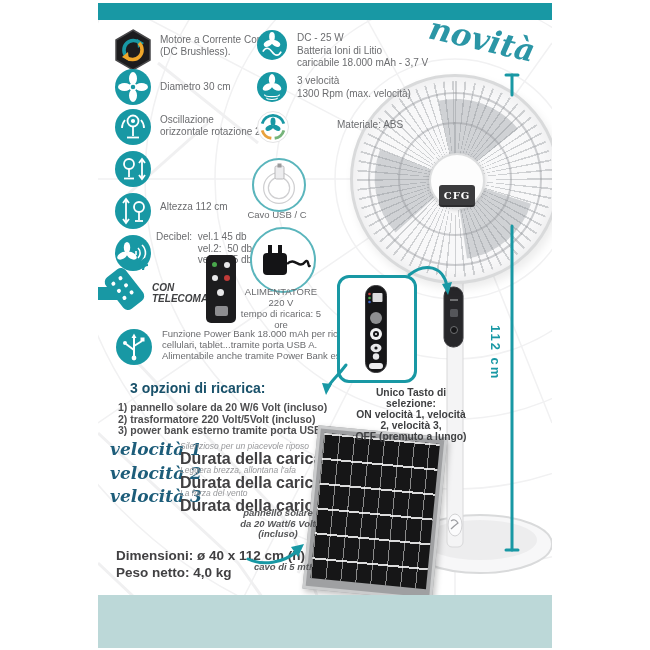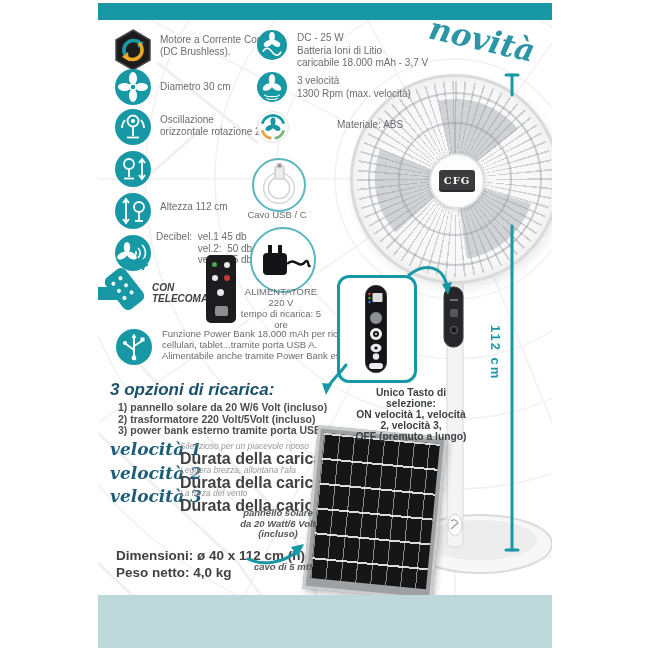--- a/index.html
+++ b/index.html
@@ -20,21 +20,21 @@
   .micon{width:30px;height:30px;border-radius:50%;background:#1898a4;z-index:20;display:flex;align-items:center;justify-content:center;}
   
   .tc-bar{left:0;top:284px;width:34px;height:13px;background:#1898a4;z-index:21;}
   .tc-remote{left:14px;top:266px;width:25px;height:40px;background:#1898a4;border-radius:6px;transform:rotate(-38deg);z-index:22;}
   .tc-remote .d{position:absolute;width:4px;height:4px;border-radius:50%;background:#fff;}
   .tc-label{left:54px;top:279px;font-size:10px;line-height:11px;font-weight:bold;font-style:italic;color:#3f4042;z-index:21;}
   
   .remote-photo{left:108px;top:252px;width:30px;height:68px;background:#1c1c1e;border-radius:5px;z-index:21;}
   .remote-photo .d{position:absolute;border-radius:50%;}
   
-  .rc-title{left:12px;top:377px;font-size:17px;font-weight:bold;font-style:italic;color:#19516a;z-index:20;}
+  .rc-title{left:32px;top:377px;font-size:14px;font-weight:bold;color:#19516a;z-index:20;}
   .rc-opts{left:20px;top:399px;font-size:10.5px;line-height:11.5px;font-weight:600;color:#4e4e50;z-index:20;}
   .speed-name{font-family:"DejaVu Serif",serif;font-size:17px;font-weight:bold;font-style:italic;color:#1d5d7a;z-index:20;}
   .speed-desc{font-size:8.5px;font-style:italic;color:#97989b;z-index:20;}
   .speed-dur{font-size:16px;font-weight:bold;color:#414042;z-index:20;}
   .dims{left:18px;top:544px;font-size:13.5px;line-height:17px;font-weight:bold;color:#414042;z-index:20;}
   .solar-note{left:138px;top:505px;width:84px;font-size:9.5px;line-height:10.5px;font-weight:bold;font-style:italic;color:#555658;text-align:center;z-index:25;}
   .cable-note{left:150px;top:558px;width:70px;font-size:9.5px;font-weight:bold;font-style:italic;color:#555658;text-align:center;z-index:25;}
   .sel-note{left:222px;top:384px;width:118px;font-size:10.3px;line-height:11px;font-weight:bold;color:#3f4042;text-align:center;z-index:25;margin-left:32px;}
   .photo-label{font-size:9.5px;line-height:11px;color:#6b6c6f;text-align:center;z-index:20;}
   
@@ -46,21 +46,21 @@
     background:#9fa0a2;border:3px solid #cbcccd;box-shadow:2px 3px 6px rgba(0,0,0,0.25);}
   .solar-cells{position:absolute;left:4px;top:4px;right:4px;bottom:8px;background:#161617;
     background-image:repeating-linear-gradient(90deg,rgba(255,255,255,0.5) 0 1px,transparent 1px 15px),
                      repeating-linear-gradient(180deg,rgba(255,255,255,0.85) 0 2px,transparent 2px 25px);}
   
   .fan{left:252px;top:71px;width:210px;height:210px;z-index:12;}
   .fan-outer{position:absolute;left:0;top:0;width:204px;height:204px;border-radius:50%;background:#f8f8f9;border:3px solid #d9dadb;box-shadow:inset 0 0 18px rgba(0,0,0,0.06), 3px 5px 10px rgba(0,0,0,0.08);}
   .fan-grill{position:absolute;left:7px;top:7px;width:196px;height:196px;border-radius:50%;
     background:repeating-conic-gradient(rgba(130,135,140,0.35) 0deg 1.1deg, rgba(255,255,255,0) 1.1deg 5.6deg);}
   .fan-ring{position:absolute;border-radius:50%;border:2px solid rgba(150,154,158,0.45);}
-  .fan-hub{position:absolute;left:79px;top:79px;width:52px;height:52px;border-radius:50%;background:#fdfdfd;border:2px solid #dddedf;box-shadow:0 1px 4px rgba(0,0,0,0.15);display:flex;align-items:center;justify-content:center;}
+  .fan-hub{position:absolute;left:79px;top:79px;width:52px;height:52px;border-radius:50%;background:#fdfdfd;border:2px solid #dddedf;box-shadow:0 1px 4px rgba(0,0,0,0.15);display:flex;align-items:flex-end;justify-content:center;}
   .fan-logo{width:36px;height:20px;background:#3b3b3d;border-radius:3px;color:#ffffff;font-family:"DejaVu Serif",serif;font-weight:bold;font-size:10px;letter-spacing:1px;display:flex;align-items:center;justify-content:center;border-bottom:2px solid #2a2a2c;}
   
   .measure-label{left:390px;top:322px;writing-mode:vertical-rl;font-size:13px;font-weight:bold;color:#1898a4;letter-spacing:2px;z-index:30;}
   .novita{left:330px;top:22px;width:140px;font-family:"DejaVu Serif",serif;font-size:31px;font-weight:bold;font-style:italic;color:#2b96a6;transform:rotate(13deg);z-index:30;}
   svg.layer{position:absolute;left:0;top:0;z-index:11;}
   svg.toplayer{position:absolute;left:0;top:0;z-index:28;pointer-events:none;}
   svg.bg{position:absolute;left:0;top:0;z-index:1;}
 </style>
 </head>
 <body>

